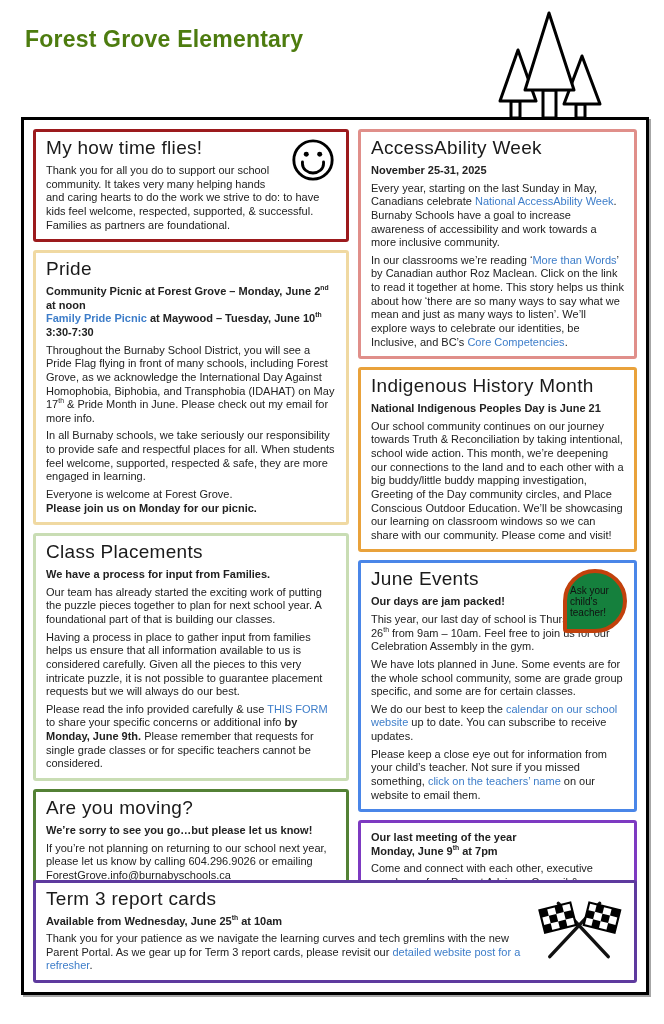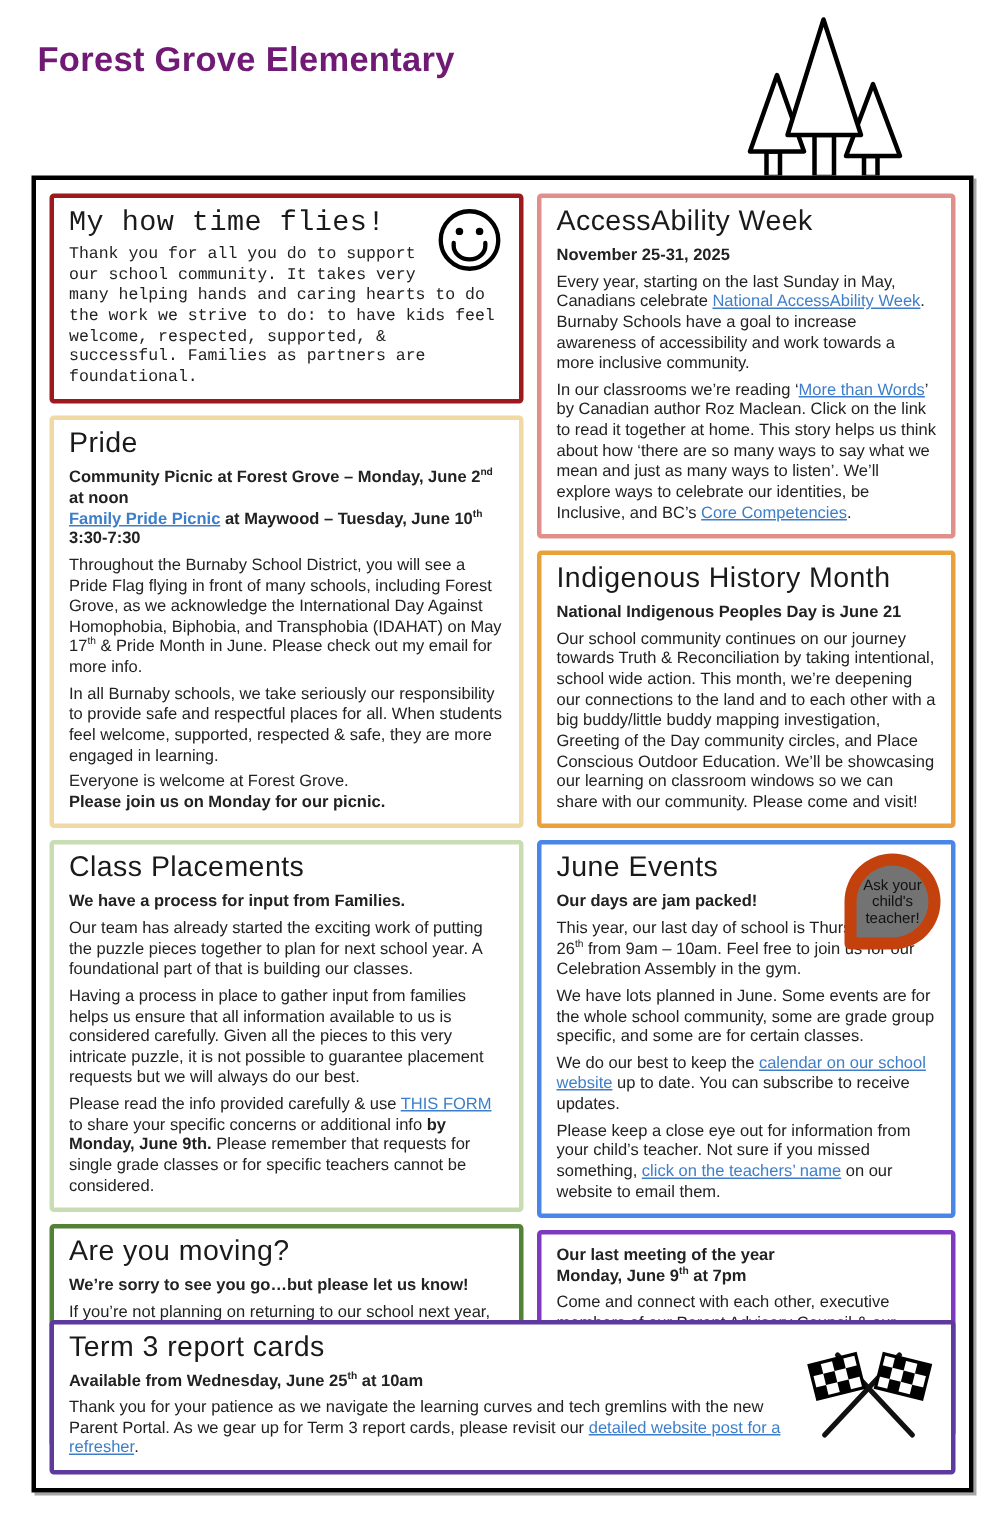--- a/index.html
+++ b/index.html
@@ -2,21 +2,21 @@
 <html><head>
 <meta charset="utf-8">
 <style>
   html,body{margin:0;padding:0;}
   body{
     width:664px;height:1024px;background:#ffffff;position:relative;
     font-family:"Liberation Sans",sans-serif;color:#222;overflow:hidden;
   }
   .page-title{
     position:absolute;left:25px;top:26px;font-size:23px;font-weight:bold;
-    color:#701a75;letter-spacing:.2px;margin:0;
+    color:#4d7c0f;letter-spacing:.2px;margin:0;
   }
   .logo{position:absolute;left:497px;top:8px;width:106px;height:111px;}
   .frame{
     position:absolute;left:21px;top:117px;width:628px;height:878px;
     border:3px solid #000;box-sizing:border-box;background:#fff;
     box-shadow:2px 2px 0 rgba(0,0,0,.35);
     display:flex;flex-direction:column;padding:9px;gap:8px;
   }
   .columns{flex:1;display:flex;gap:9px;min-height:0;}
   .col{display:flex;flex-direction:column;justify-content:space-between;gap:8px;}
@@ -24,27 +24,27 @@
   .col-right{flex:1;}
   .box{
     border:3px solid #888;border-radius:3px;background:#fff;
     padding:4px 10px 7px;box-sizing:border-box;position:relative;
   }
   .box h2{
     font-size:19px;font-weight:400;margin:1px 0 5px;color:#1a1a1a;letter-spacing:.3px;
   }
   .box p{margin:4px 0 0;font-size:11px;line-height:1.24;color:#222;}
   .b{font-weight:bold;}
-  .link{color:#3d7dc9;text-decoration:underline;cursor:pointer;}
+  .link{color:#3d7dc9;cursor:pointer;}
   sup{font-size:.62em;line-height:0;}
   .smiley{float:right;width:46px;height:46px;margin:1px 0 3px 8px;}
   .badge{
     position:absolute;top:6px;right:7px;width:64px;height:64px;
-    border:8px solid #c2410c;border-radius:50% 50% 50% 4px;background:#737373;
-    display:flex;align-items:center;justify-content:center;text-align:center;
+    border:4px solid #c2410c;border-radius:50% 50% 50% 4px;background:#15803d;
+    display:flex;align-items:center;justify-content:center;
     font-size:10px;line-height:1.12;padding:3px;box-sizing:border-box;color:#111;
   }
   .t3{display:flex;align-items:center;gap:0;}
   .t3-text{flex:1;min-width:0;}
   .flags{width:86px;height:64px;flex:0 0 auto;margin-right:2px;}
 </style>
 </head>
 <body>
 
 <h1 class="page-title">Forest Grove Elementary</h1>
@@ -59,21 +59,21 @@
   <polygon points="85,48 103,96 67,96" fill="#fff" stroke="#000" stroke-width="3" stroke-linejoin="round"></polygon>
 
   <polygon points="52,5 77,82 28,82" fill="#fff" stroke="#000" stroke-width="3" stroke-linejoin="round"></polygon>
 </svg>
 
 <div class="frame">
   <div class="columns">
 
     <div class="col col-left">
 
-      <section class="box" style="border-color: rgb(156, 26, 29); font-family: Liberation Mono, monospace;">
+      <section class="box" style="border-color: rgb(156, 26, 29);">
         <svg class="smiley" viewBox="0 0 48 48" fill="none">
           <circle cx="24" cy="24" r="20" stroke="#000" stroke-width="3" fill="#fff"></circle>
           <circle cx="17" cy="18" r="2.6" fill="#000"></circle>
           <circle cx="31" cy="18" r="2.6" fill="#000"></circle>
           <path d="M13 26 v2 a11 9.5 0 0 0 22 0 v-2" stroke="#000" stroke-width="3" fill="none" stroke-linecap="round"></path>
         </svg>
         <h2>My how time flies!</h2>
         <div class="body">
             <p><span>Thank you for all you do to support our school community. It takes very many helping hands and caring hearts to do the work we strive to do: to have kids feel welcome, respected, supported, &amp; successful. Families as partners are foundational.</span></p>
           </div>

